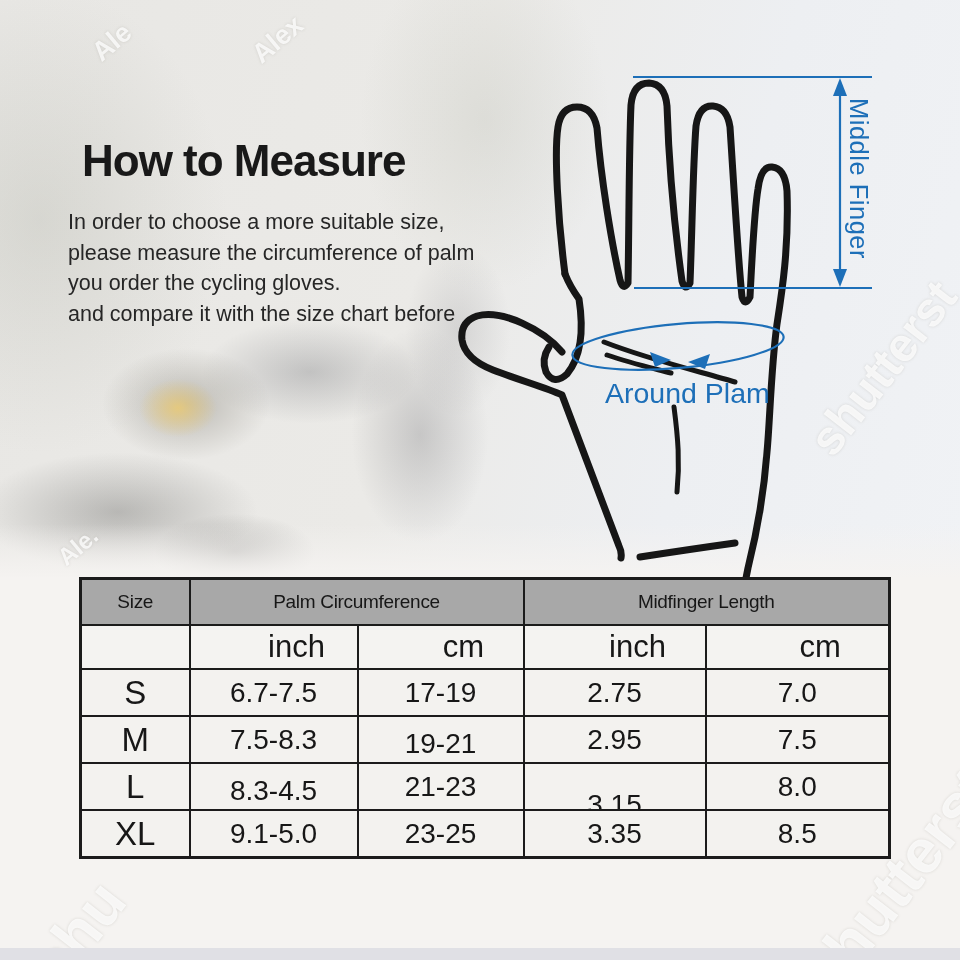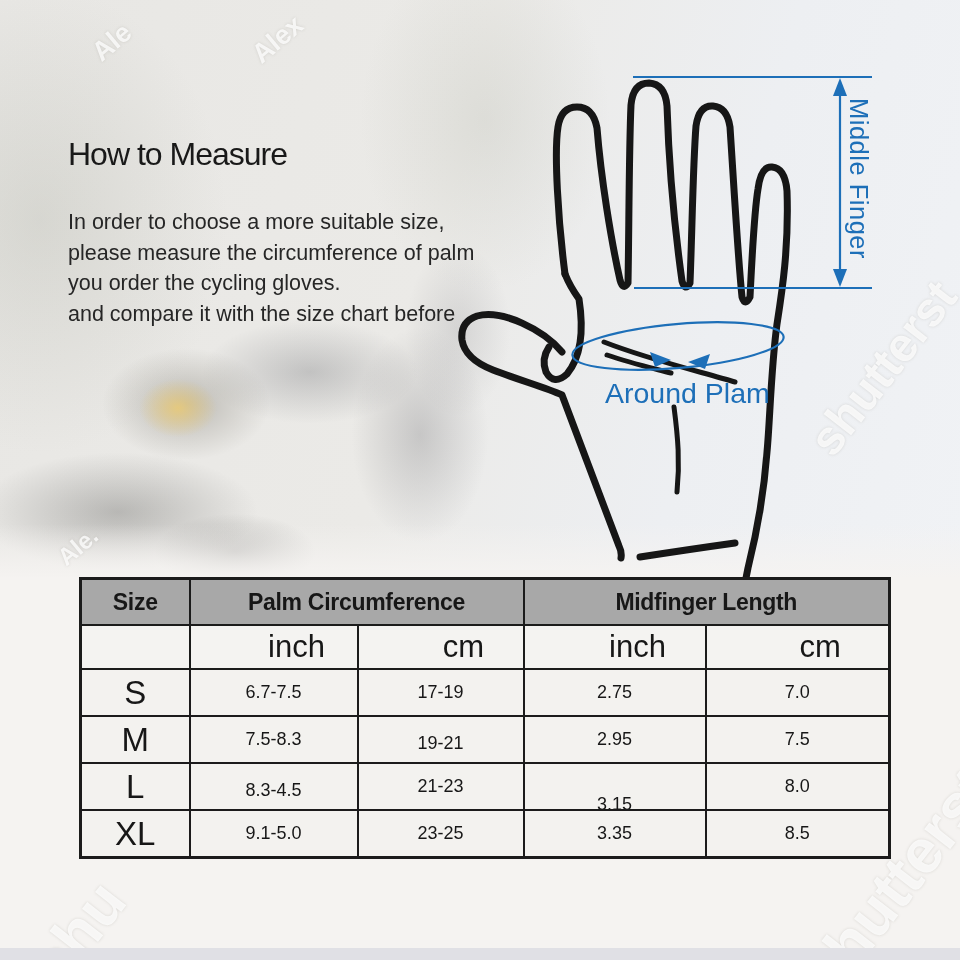--- a/index.html
+++ b/index.html
@@ -21,37 +21,37 @@
       linear-gradient(105deg,#e8e7e4 0%,#ebeae7 45%,#edeff2 72%,#f0f2f5 100%);}
   .photo::after{content:"";position:absolute;left:0;right:0;bottom:-2px;height:55px;
     background:linear-gradient(rgba(245,243,241,0),#f5f3f1);}
 
   
   .wm{position:absolute;color:rgba(255,255,255,0.78);font-weight:bold;white-space:nowrap;
     transform-origin:left top;pointer-events:none;
     text-shadow:0 0 3px rgba(150,145,135,0.30);}
 
   
-  .title{position:absolute;left:68px;top:136px;font-size:32px;font-weight:normal;
+  .title{position:absolute;left:82px;top:136px;font-size:44px;font-weight:bold;
     color:#191919;letter-spacing:-1px;}
   .intro{position:absolute;left:68px;top:207px;font-size:21.5px;line-height:30.5px;
     color:#262626;}
   .intro div{white-space:nowrap;}
 
   
   .diagram{position:absolute;left:0;top:0;width:960px;height:960px;}
 
   
   table.sizes{position:absolute;left:79px;top:577px;width:809px;border-collapse:collapse;
     table-layout:fixed;text-align:center;color:#171717;}
   table.sizes td{border:2px solid #1b1b1b;vertical-align:middle;padding:0;overflow:hidden;}
   table.sizes{border:3px solid #1b1b1b;}
-  tr.hdr td{height:44px;font-weight:bold;font-size:23px;letter-spacing:-0.3px;}
+  tr.hdr td{height:44px;font-weight:normal;font-size:19px;letter-spacing:-0.3px;}
   tr.units td{height:42px;font-size:31px;background:#f4f3f1;padding-left:46px;}
-  tr.data td{height:45px;font-size:18px;background:#f3f2ef;}
+  tr.data td{height:45px;font-size:28px;background:#f3f2ef;}
   tr.data td:first-child{font-size:33px;}
   tr.data td span{position:relative;display:inline-block;}
   tr[data-row="M"] td:nth-child(3) span{top:4px;}
   tr[data-row="L"] td:nth-child(2) span{top:4px;}
   tr[data-row="L"] td:nth-child(4) span{top:18px;}
   tr[data-row="XXL"] td:nth-child(3) span{top:3px;}
 
   .bottom-strip{position:absolute;left:0;top:948px;width:960px;height:12px;background:#e0e0e5;}
 </style>
 </head>

